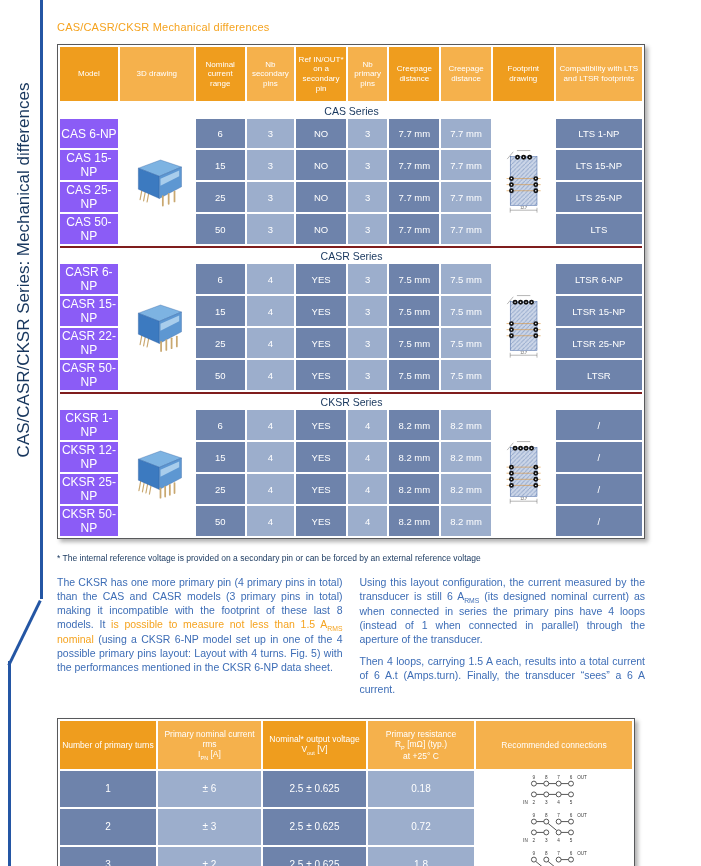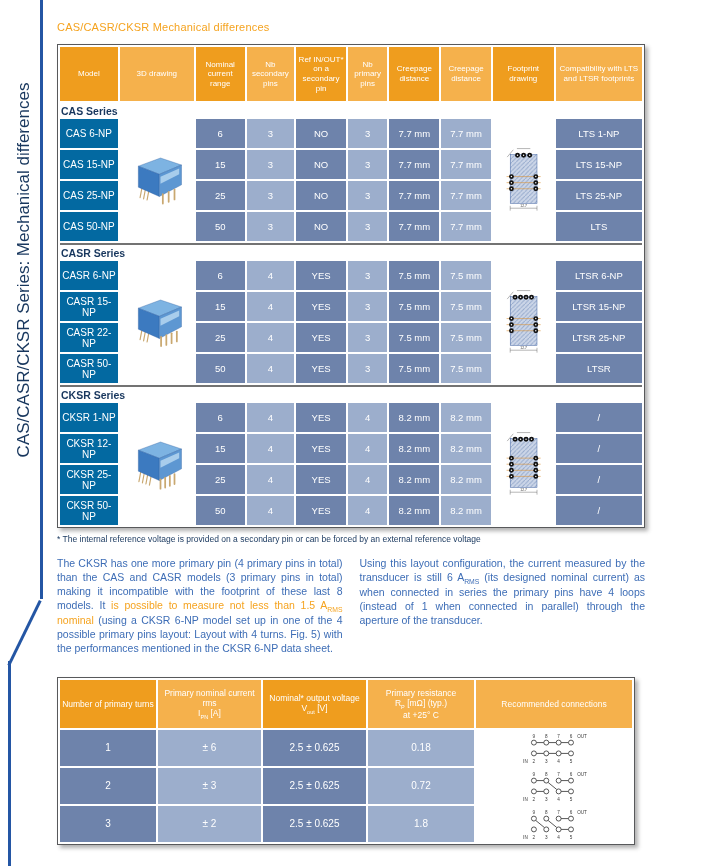--- a/index.html
+++ b/index.html
@@ -14,26 +14,26 @@
 
   .content{position:absolute;left:57px;top:0;width:588px;}
   .page-title{margin-top:21px;font-size:11px;color:#f5a31f;letter-spacing:.2px;}
 
   .tbl-wrap{margin-top:11px;border:1px solid #58595b;box-shadow:3px 3px 4px rgba(60,60,60,.4);background:#fff;}
   table{border-collapse:separate;border-spacing:2px;width:100%;table-layout:fixed;}
   th{font-weight:normal;color:#fff;font-size:8px;line-height:1.2;text-align:center;vertical-align:middle;padding:2px 1px;}
   .hd{background:#ef9d1e;} .hl{background:#f5b14c;}
   .mt th{height:50px;}
   .mt td{height:27px;text-align:center;vertical-align:middle;color:#fff;font-size:9.5px;}
-  td.model{background:#0369a1;font-size:10px;}
+  td.model{background:#8b5cf6;font-size:12px;}
   td.dk{background:#6e83ab;} td.lt{background:#9caecc;}
   td.wt{background:#fff;padding:0;}
-  tr.band td{background:#fff;color:#17365d;font-weight:bold;font-size:10.5px;text-align:left;height:12px;padding:2px 0 0 1px;}
-  tr.band-sep td{border-top:2px solid #737373;}
-  .foot-note{margin-top:6px;font-size:8.5px;color:#17365d;}
+  tr.band td{background:#fff;color:#17365d;font-weight:normal;font-size:10.5px;text-align:center;height:12px;padding:2px 0 0 1px;}
+  tr.band-sep td{border-top:2px solid #7f1d1d;}
+  .foot-note{margin-top:14px;font-size:8.5px;color:#17365d;}
 
   .cols{display:flex;gap:17px;margin-top:13px;color:#3d6db6;font-size:10.5px;line-height:1.33;text-align:justify;}
   .cols .col{flex:1 1 0;}
   .cols p{margin:0 0 8px 0;}
   .orange{color:#f5a31f;}
   sub{font-size:65%;}
 
   .bt th{height:44px;font-size:8.5px;}
   .bt td{height:34px;text-align:center;vertical-align:middle;color:#fff;font-size:10px;}
   .bt td.conn{background:#fff;padding:0;}
@@ -411,20 +411,21 @@
   </div>
 
   <div class="foot-note">* The internal reference voltage is provided on a secondary pin or can be forced by an external reference voltage</div>
 
   <div class="cols">
     <div class="col">
       <p><span>The CKSR has one more primary pin (4 primary pins in total) than the CAS and CASR models (3 primary pins in total) making it incompatible with the footprint of these last 8 models. It </span><span class="orange">is possible to measure not less than 1.5 A</span><sub class="orange">RMS</sub><span class="orange"> nominal</span><span> (using a CKSR 6-NP model set up in one of the 4 possible primary pins layout: Layout with 4 turns. Fig. 5) with the performances mentioned in the CKSR 6-NP data sheet.</span></p>
     </div>
     <div class="col">
       <p><span>Using this layout configuration, the current measured by the transducer is still 6 A</span><sub>RMS</sub><span> (its designed nominal current) as when connected in series the primary pins have 4 loops (instead of 1 when connected in parallel) through the aperture of the transducer.</span></p>
+      <p>Then 4 loops, carrying 1.5 A each, results into a total current of 6 A.t (Amps.turn). Finally, the transducer “sees” a 6 A current.</p>
     </div>
   </div>
 
   <div class="tbl-wrap" style="width:576px;margin-top:13px;">
     <table class="bt">
       <colgroup>
           <col style="width:96px">
           <col style="width:103px">
           <col style="width:103px">
           <col style="width:106px">

